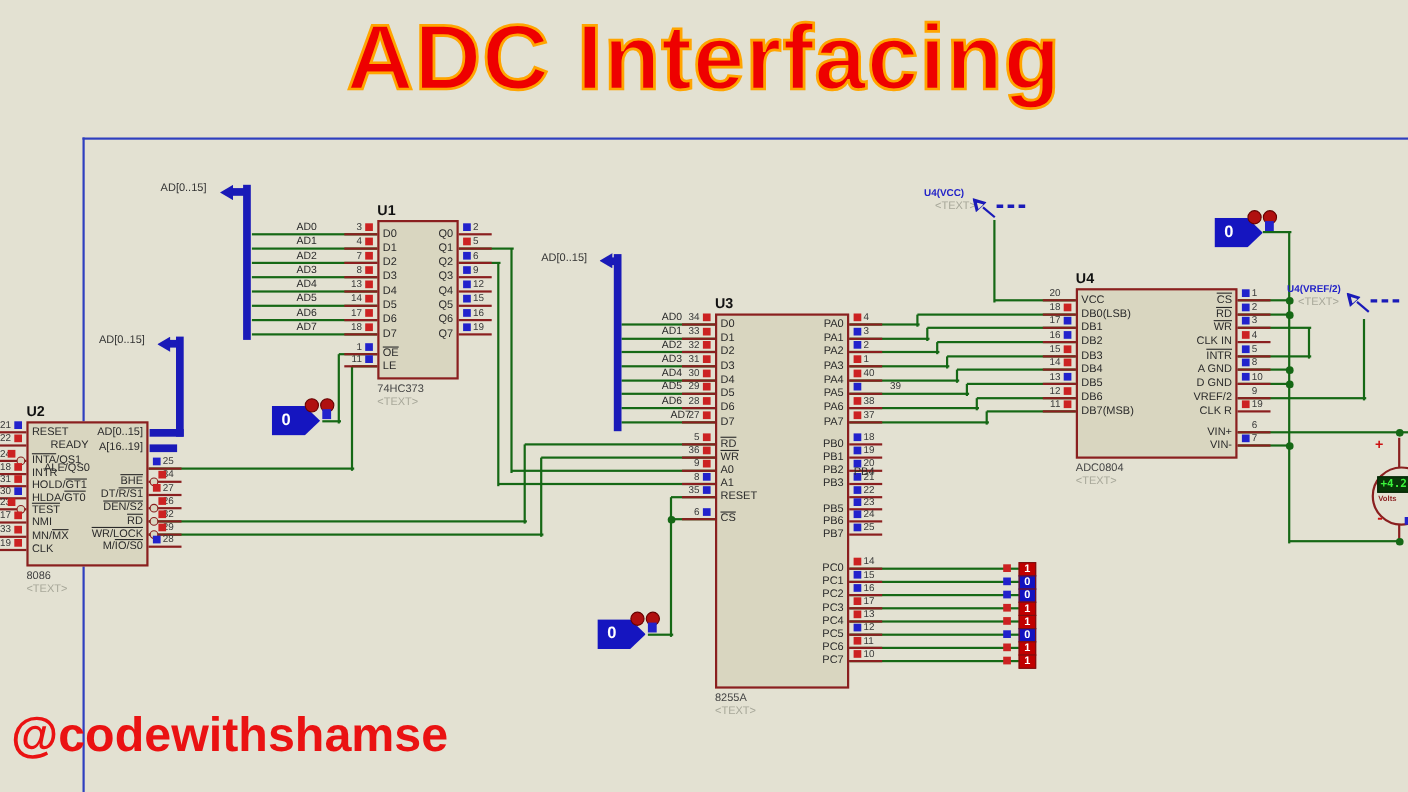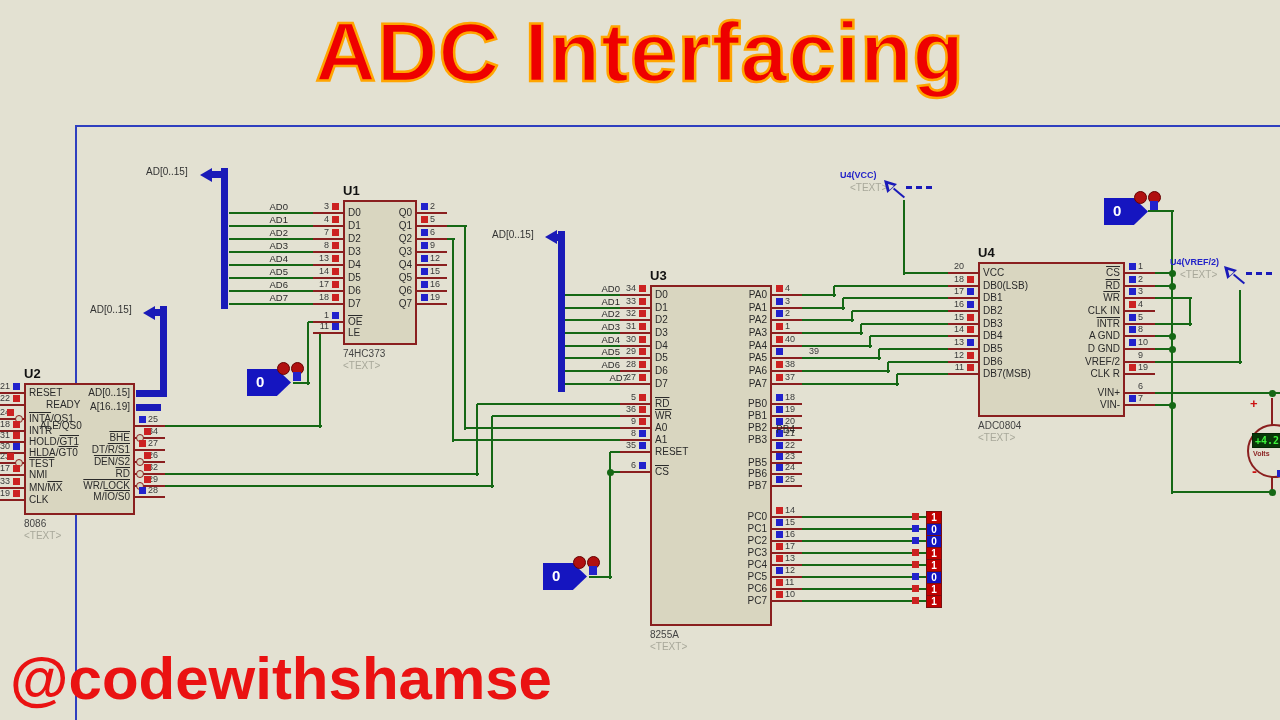--- a/index.html
+++ b/index.html
@@ -2,21 +2,21 @@
 <html><head>
 <meta charset="utf-8">
 <style>
   html,body{margin:0;padding:0;}
   body{width:1280px;height:720px;overflow:hidden;font-family:"Liberation Sans",sans-serif;}
   #canvas{position:absolute;left:0;top:0;width:1280px;height:720px;background:#e3e1d2;overflow:hidden;}
   .abs{position:absolute;}
   #title{position:absolute;left:0;top:8px;width:100%;text-align:center;
          font-size:84px;font-weight:bold;color:#ee0000;letter-spacing:1px;
          -webkit-text-stroke:2.5px #ffa500;line-height:1.05;}
-  #watermark{position:absolute;left:10px;top:644px;font-size:60px;font-weight:bold;color:#ea1212;}
+  #watermark{position:absolute;left:10px;top:644px;font-size:44px;font-weight:bold;color:#ea1212;}
   .ov{text-decoration:overline;}
   .pinlab{font-size:10px;color:#2a2a2a;line-height:12px;white-space:nowrap;}
   .pinnum{font-size:9px;color:#3a3a3a;line-height:10px;white-space:nowrap;}
   .wirelab{font-size:9.5px;color:#2a2a2a;white-space:nowrap;}
   .ref{font-size:13px;color:#111;font-weight:bold;}
   .part{font-size:10px;color:#444;}
   .note{font-size:10px;color:#a8a89a;}
   .buslab{font-size:10px;color:#333;white-space:nowrap;}
   .termlab{font-size:9px;font-weight:bold;color:#2323c8;white-space:nowrap;}
 </style>

